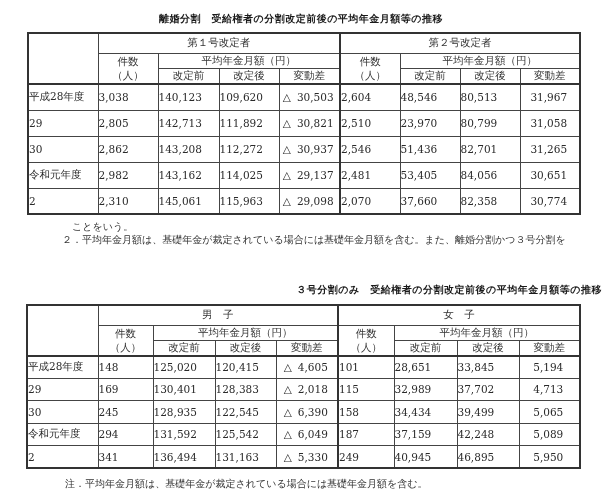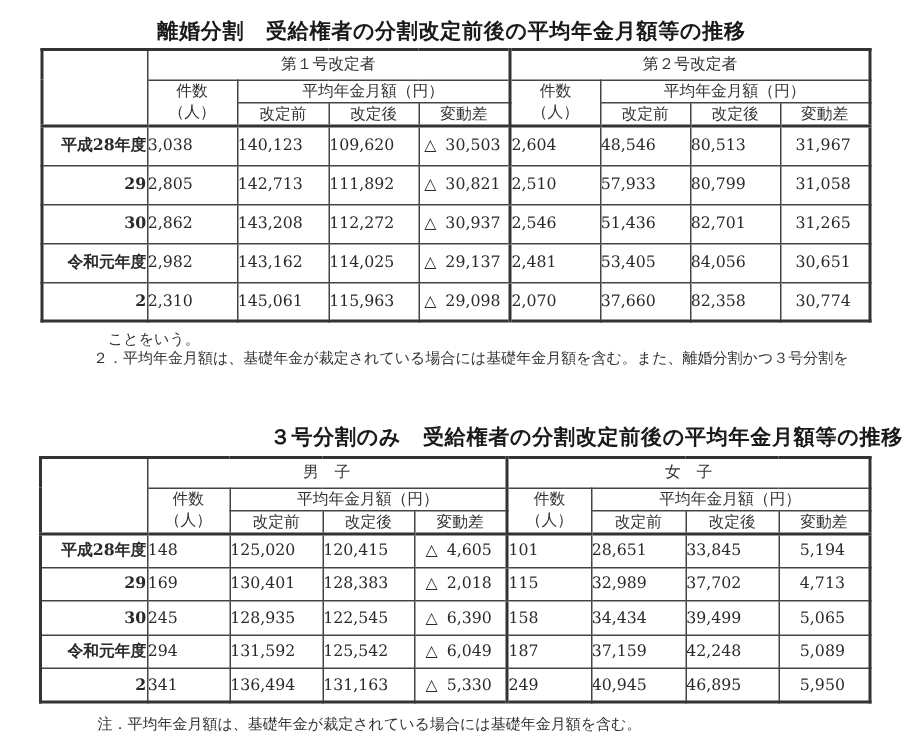--- a/index.html
+++ b/index.html
@@ -4,36 +4,36 @@
 <style>
   html, body { margin: 0; padding: 0; background: #ffffff; }
   body {
     width: 602px; height: 500px; position: relative; overflow: hidden;
     font-family: "DejaVu Serif", "Liberation Serif", serif;
     color: #2a2a2a;
   }
   .title {
     position: absolute; left: 0; width: 602px; text-align: center;
     font-family: "DejaVu Sans", "Liberation Sans", sans-serif;
-    font-weight: bold; font-size: 14px; color: #1a1a1a; letter-spacing: 0.5px;
+    font-weight: bold; font-size: 10px; color: #1a1a1a; letter-spacing: 0.5px;
   }
   #t1-title { top: 12px; }
   #t2-title { top: 283px; text-align: right; }
 
   table.data {
     position: absolute; border-collapse: collapse; table-layout: fixed;
     border: 2px solid #333;
     font-size: 10.5px;
   }
   table.data td, table.data th {
     border: 1px solid #444; padding: 0; font-weight: normal;
     white-space: nowrap; overflow: hidden;
   }
   table.data th { text-align: center; color: #333; margin-top: 23px; }
-  table.data td.label { text-align: right; font-weight: bold; }
+  table.data td.label { text-align: left; }
   table.data td.num { text-align: left; padding-right: 2px; }
   table.data td.diff { text-align: center; padding-right: 2px; }
   .tri { margin-right: 6px; }
   .bl { border-left: 2px solid #333 !important; }
   .bb { border-bottom: 2px solid #333 !important; }
   .cnt { line-height: 14px; }
 
   #table1 { left: 27px; top: 32px; width: 552px; }
   #table1 .h1 { height: 20px; }
   #table1 .h2 { height: 14px; }
@@ -106,21 +106,21 @@
         <td class="num">80,513</td>
         <td class="diff"><span></span><span>31,967</span></td>
       </tr>
       <tr class="row">
         <td class="label">29</td>
         <td class="num">2,805</td>
         <td class="num">142,713</td>
         <td class="num">111,892</td>
         <td class="diff"><span class="tri">△</span><span>30,821</span></td>
         <td class="num bl">2,510</td>
-        <td class="num">57,933</td>
+        <td class="num">23,970</td>
         <td class="num">80,799</td>
         <td class="diff"><span></span><span>31,058</span></td>
       </tr>
       <tr class="row">
         <td class="label">30</td>
         <td class="num">2,862</td>
         <td class="num">143,208</td>
         <td class="num">112,272</td>
         <td class="diff"><span class="tri">△</span><span>30,937</span></td>
         <td class="num bl">2,546</td>

